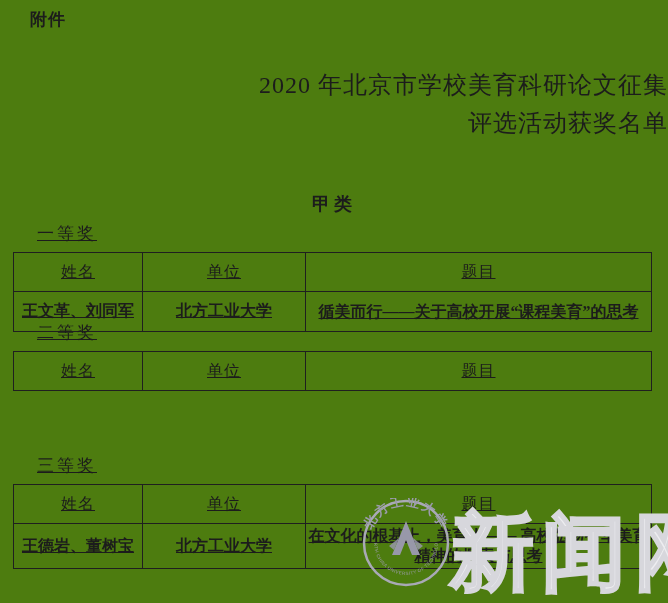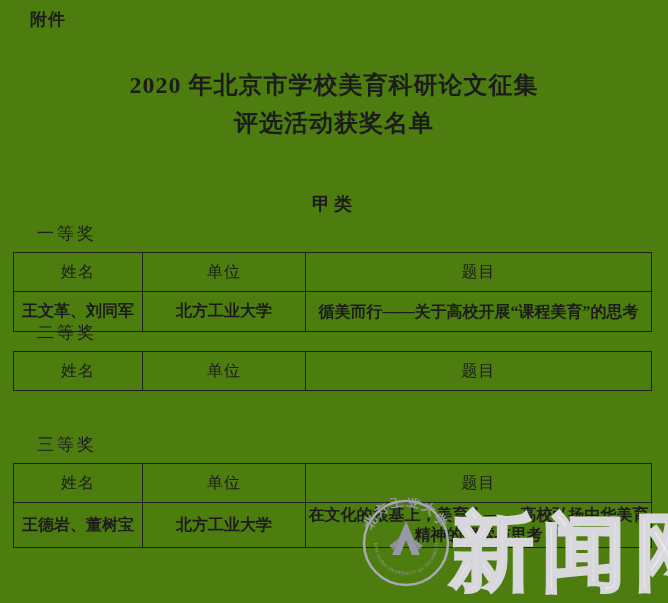--- a/index.html
+++ b/index.html
@@ -10,31 +10,31 @@
     overflow:hidden;
     font-family:"Liberation Serif", serif;
     color:#1c1c1c;
   }
   .attachment{
     position:absolute;left:30px;top:8px;
     font-size:17px;font-weight:600;letter-spacing:1px;
   }
   .title{
     position:absolute;left:0;top:66px;width:100%;
-    text-align:center;font-size:24px;font-weight:bold;
+    text-align:right;font-size:24px;font-weight:normal;
     line-height:38px;letter-spacing:1px;
   }
   .category{
     position:absolute;left:0;top:192px;width:100%;
     text-align:center;font-size:18px;font-weight:600;letter-spacing:4px;
   }
-  .section{position:absolute;left:13px;width:638px;}
+  .section{position:absolute;left:13px;width:638px;text-decoration:underline;}
   .s1{top:221px;}
   .s2{top:320px;}
-  .s3{top:432px;}
+  .s3{top:453px;}
   .prize{
     font-size:17px;font-weight:500;letter-spacing:3px;
     margin:0 0 5px 24px;line-height:26px;
   }
   table.awards{
     border-collapse:collapse;table-layout:fixed;
     width:638px;background:transparent;
   }
   table.awards col.c1{width:129px;}
   table.awards col.c2{width:163px;}

